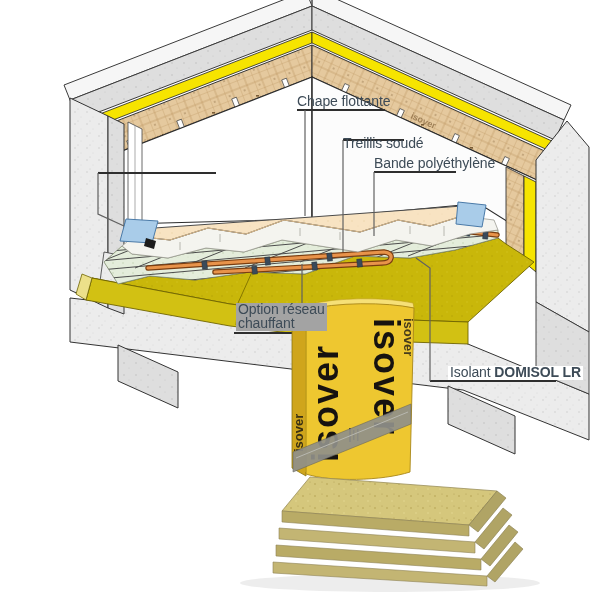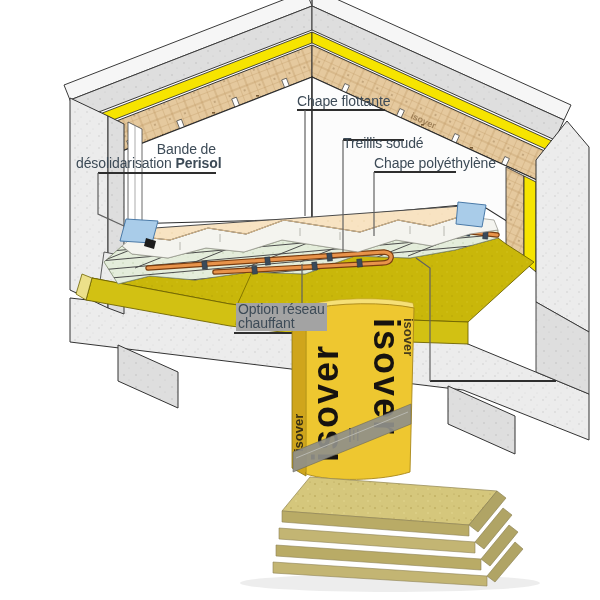--- a/index.html
+++ b/index.html
@@ -233,24 +233,23 @@
   </g>
 </svg>
 
 <div class="lbl" id="lbl-chape">
   <span>Chape flottante</span>
 </div>
 <div class="lbl" id="lbl-treillis">
   <span>Treillis soudé</span>
 </div>
 <div class="lbl" id="lbl-film">
-  <span>Chape polyéthylène</span>
-</div>
-<div class="lbl" id="lbl-bande">
-  <span>Bande de</span><br>
-  <span>désolidarisation</span>
-  <b>Perisol</b>
+  <span>Bande polyéthylène</span>
 </div>
 <div class="lbl" id="lbl-option">
   <span>Option réseau</span><br>
   <span>chauffant</span>
 </div>
+<div class="lbl" id="lbl-isolant">
+  <span>Isolant</span>
+  <b>DOMISOL LR</b>
+</div>
 </div>
 
 </body></html>

